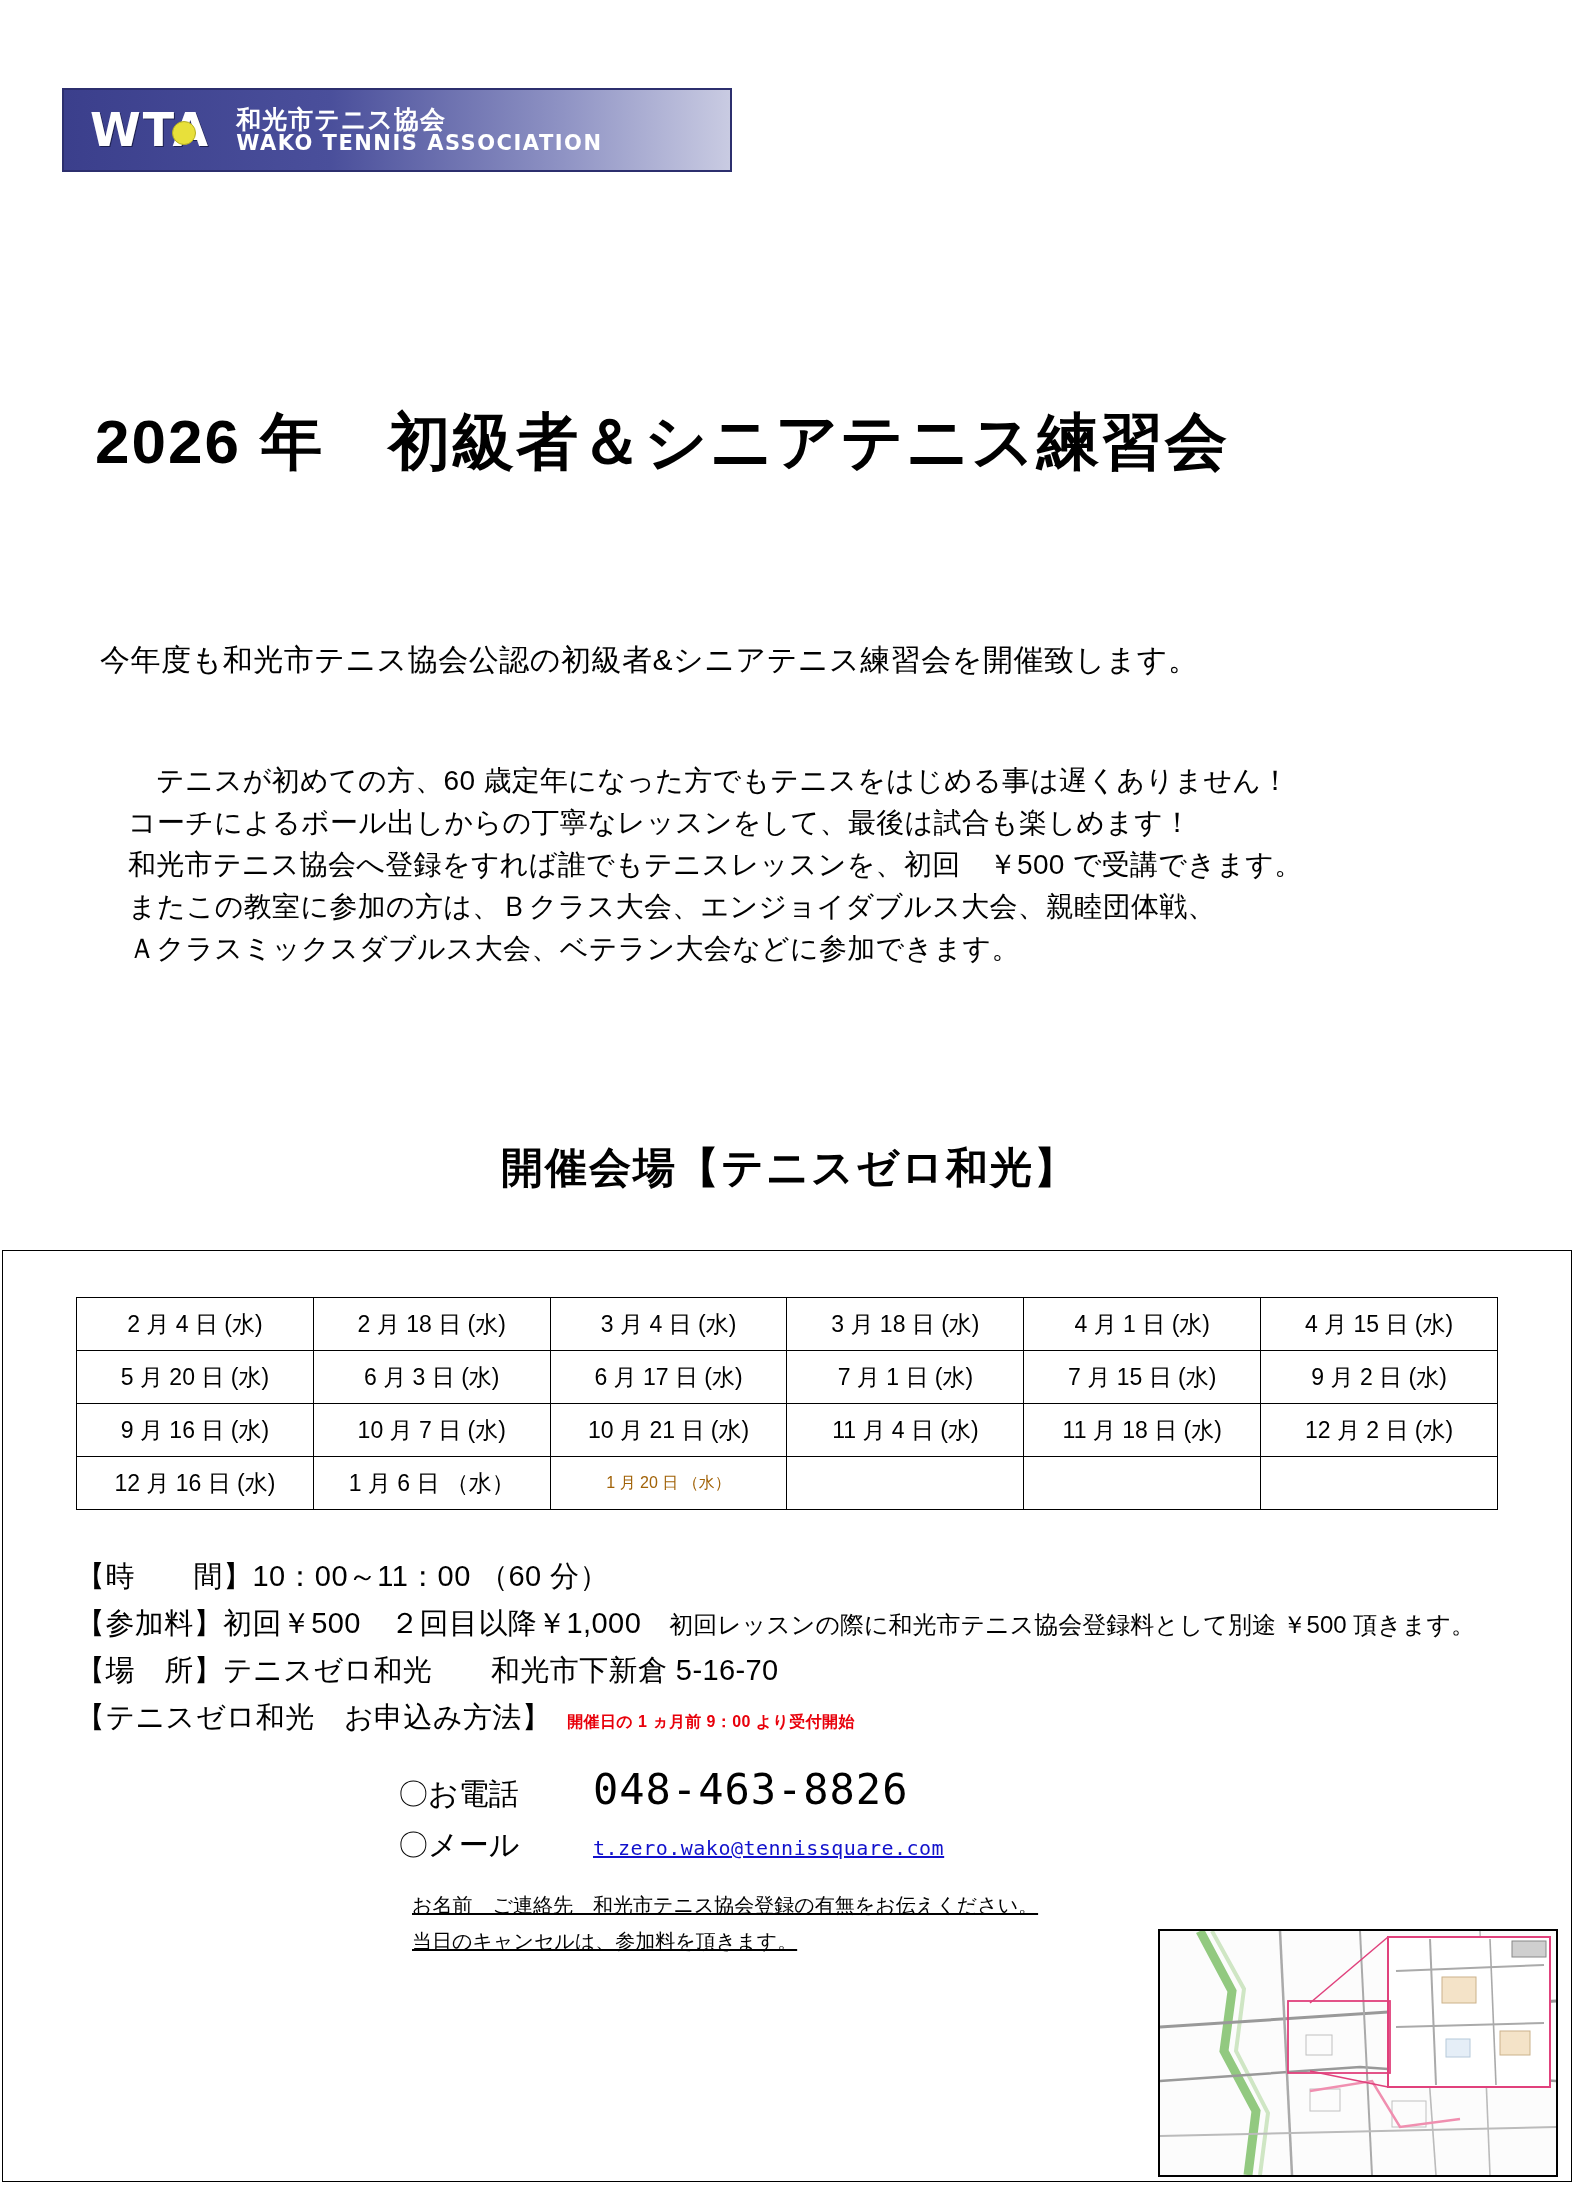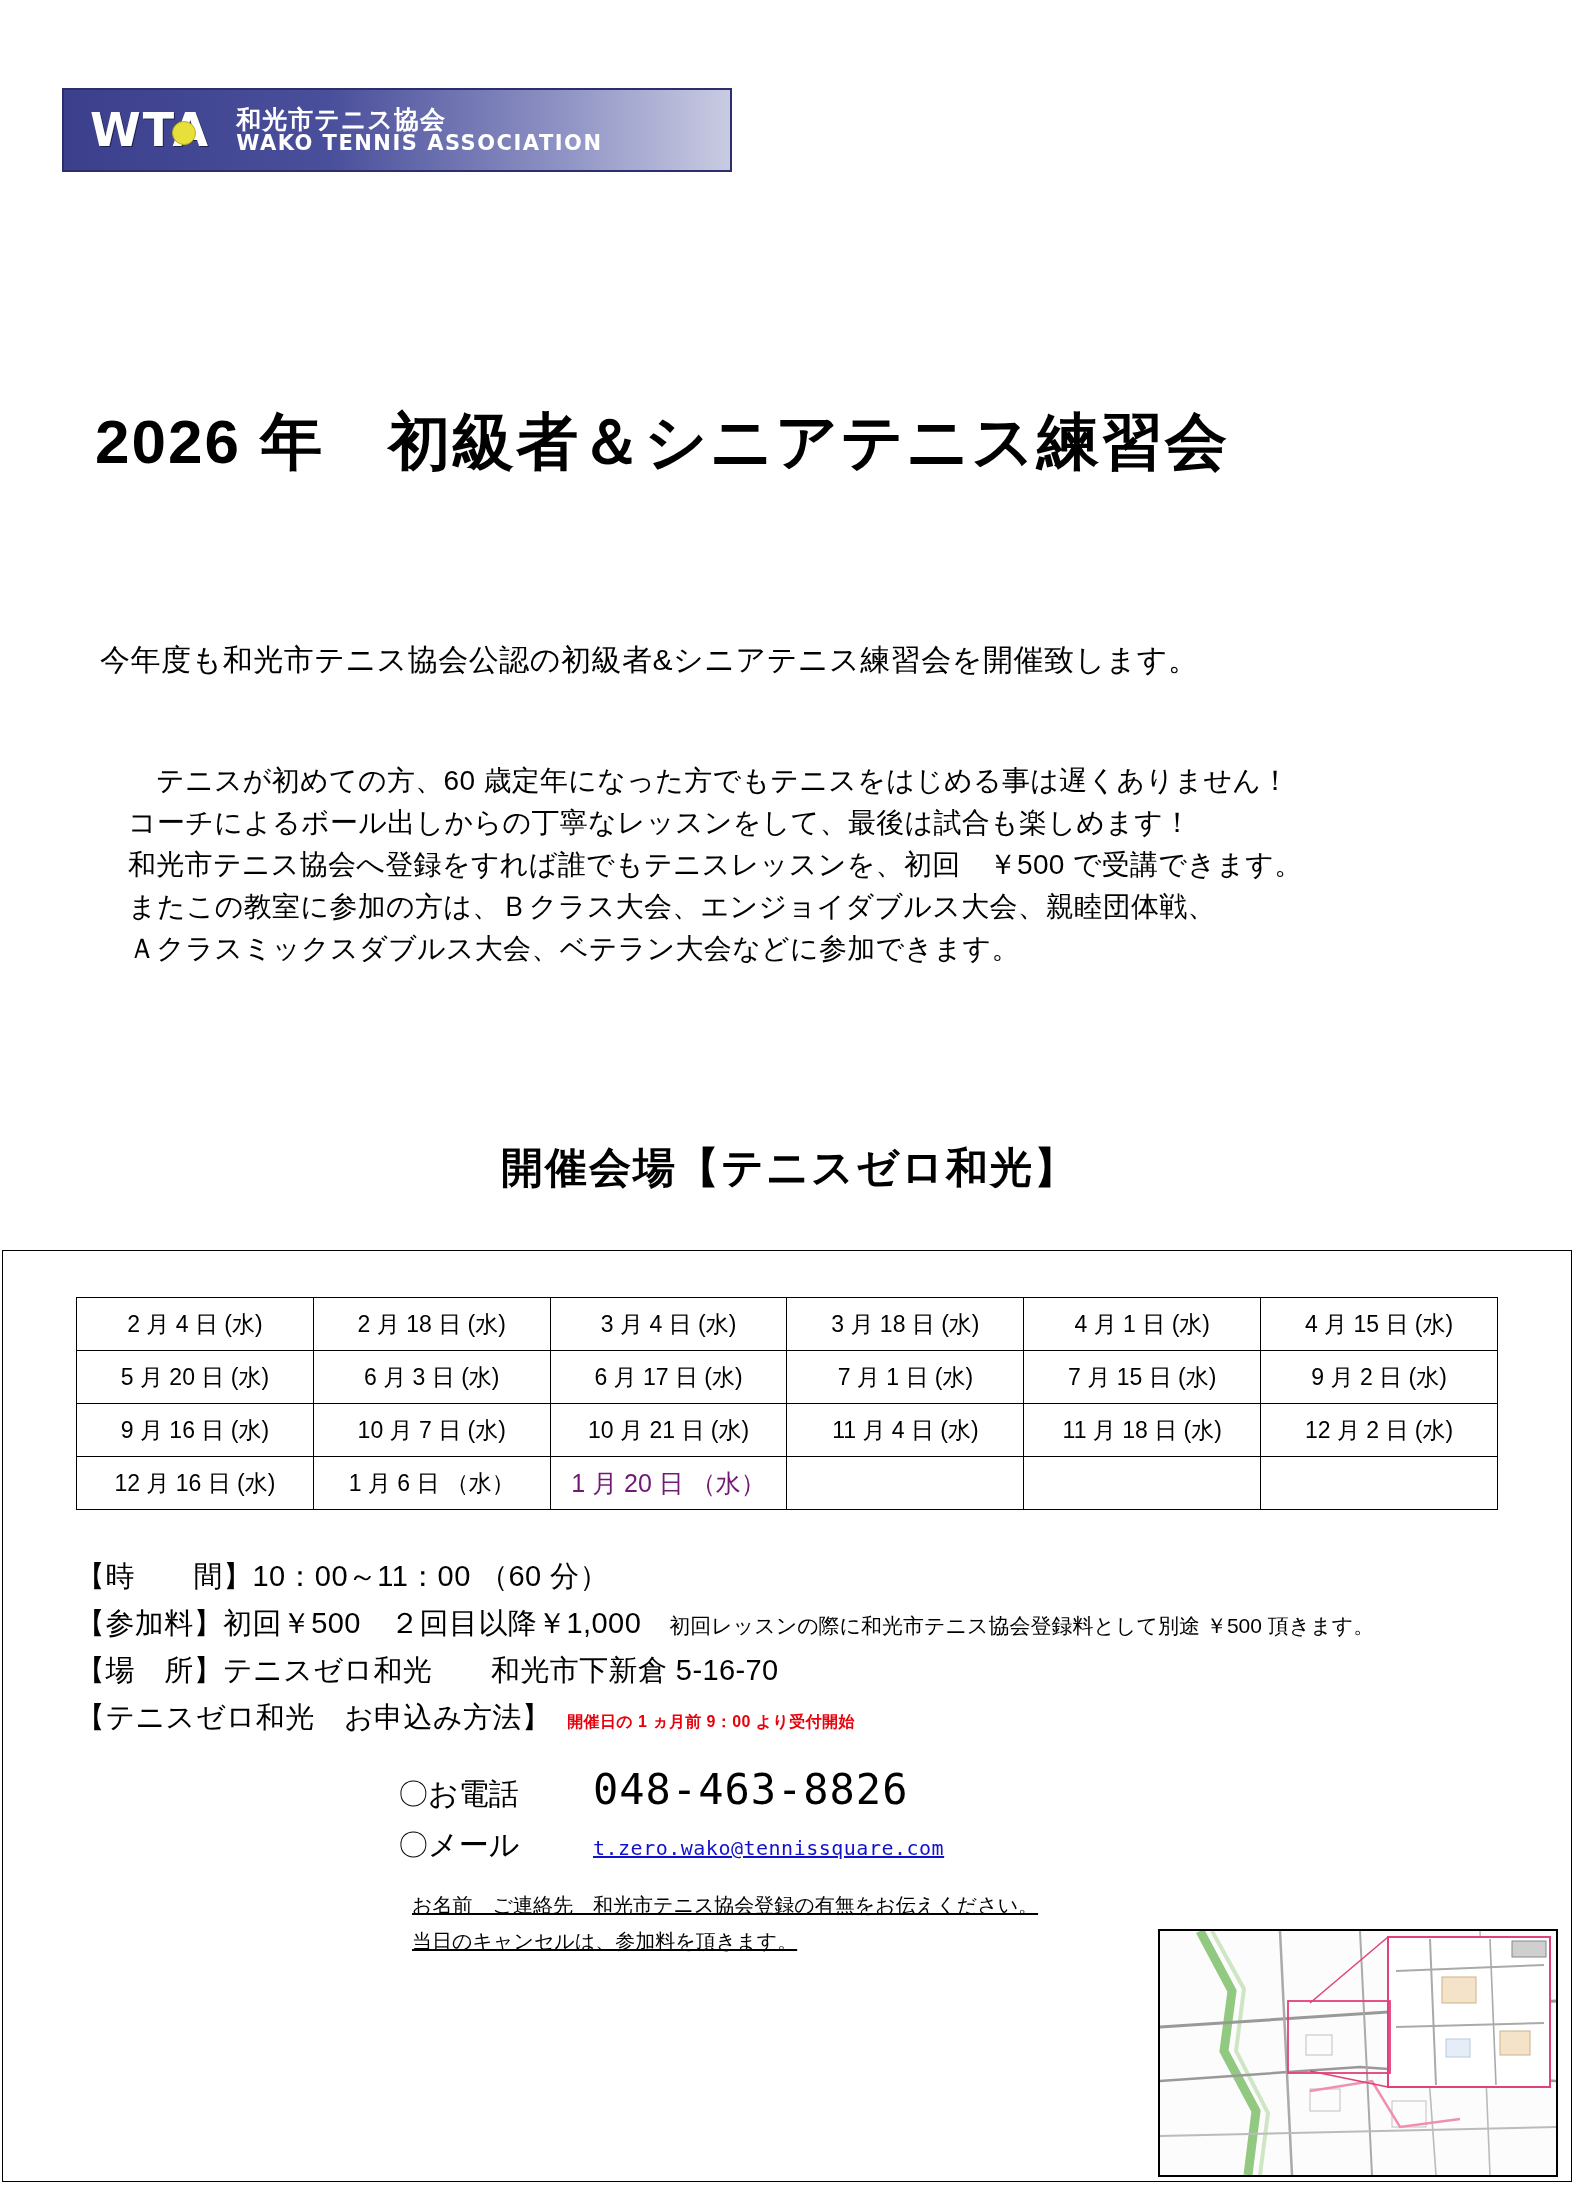--- a/index.html
+++ b/index.html
@@ -138,37 +138,37 @@
   }
   .date-table td {
     border: 1px solid #000000;
     height: 52px;
     text-align: center;
     font-size: 23px;
     vertical-align: middle;
     padding: 0;
   }
   .date-table td.small {
-    font-size: 25px;
-    color: #701a75;
+    font-size: 16px;
+    color: #a16207;
   }
   .date-table td.empty { border: 1px solid #000000; }
 
   
   .details {
     position: absolute;
     left: 76px;
     top: 1553px;
     width: 1450px;
     font-size: 29px;
     line-height: 1.62;
     letter-spacing: 0.4px;
   }
   .details .small-note {
-    font-size: 21px;
+    font-size: 24px;
     letter-spacing: 0;
   }
   .red-note {
     color: #e8000b;
     font-size: 16px;
     font-weight: bold;
   }
 
   .contact-block {
     position: absolute;

